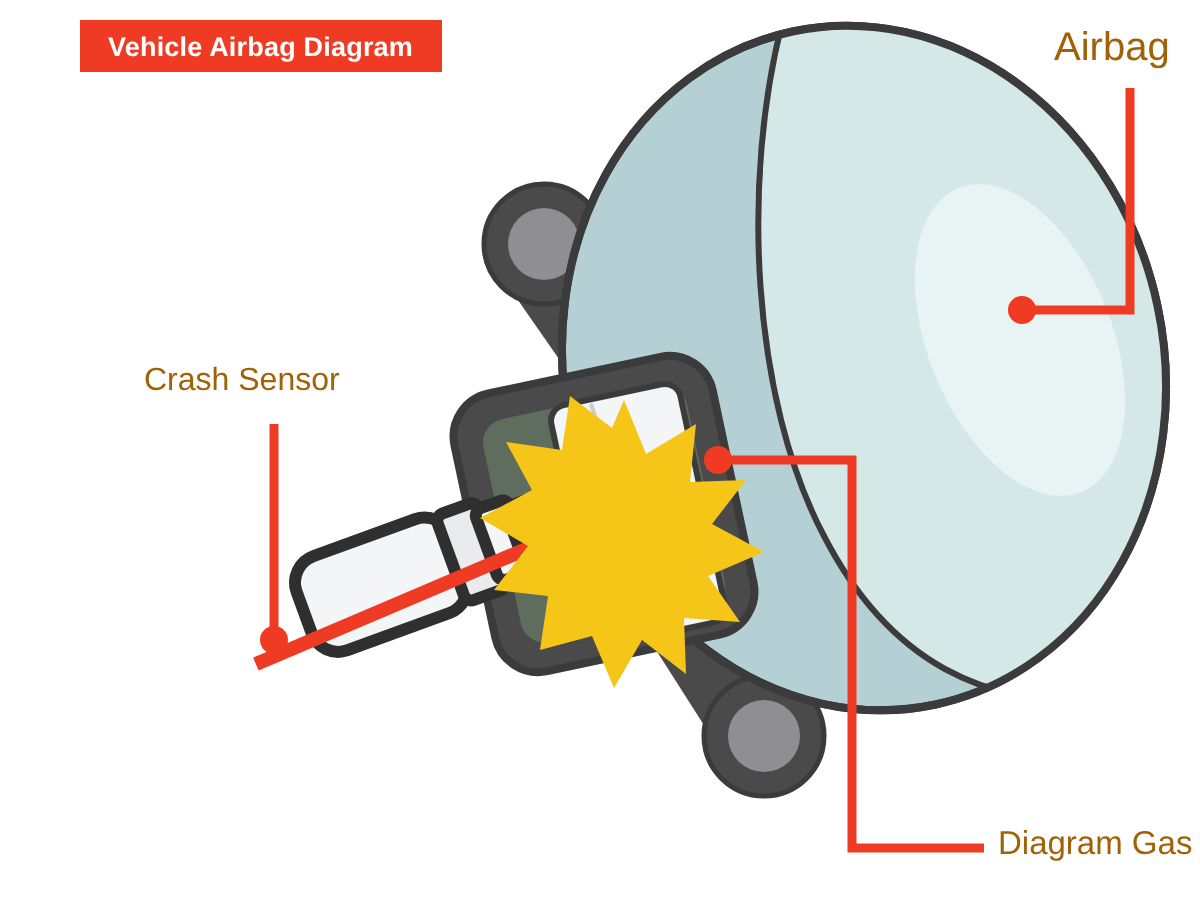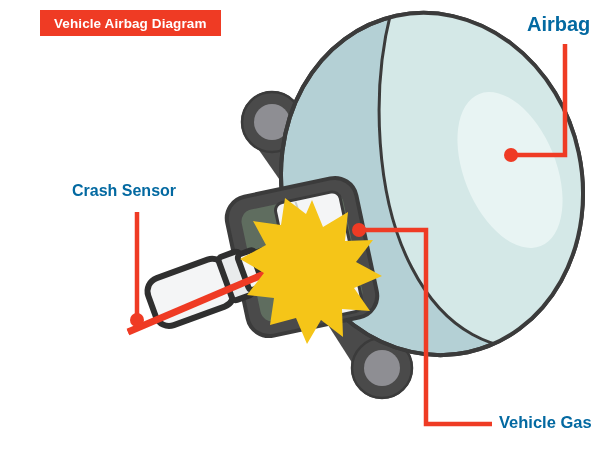--- a/index.html
+++ b/index.html
@@ -37,22 +37,22 @@
     background: #ef3b24;
     color: #ffffff;
     font-size: 13.5px;
     font-weight: bold;
     letter-spacing: 0.1px;
     white-space: nowrap;
     box-sizing: border-box;
   }
   .callout-label {
     position: absolute;
-    font-weight: bold;
-    color: #0369a1;
+    font-weight: normal;
+    color: #a16207;
     white-space: nowrap;
     line-height: 1;
   }
   #label-airbag {
     left: 487px;
     top: 14px;
     font-size: 20px;
   }
   #label-crash-sensor {
     left: 32px;
@@ -153,15 +153,15 @@
       </g>
     </g>
   </svg>
 
   <div class="badge">Vehicle Airbag Diagram</div>
 
   <div class="callout-label" id="label-airbag">Airbag</div>
 
   <div class="callout-label" id="label-crash-sensor">Crash Sensor</div>
 
-  <div class="callout-label" id="label-nitrogen-gas">Vehicle Gas</div>
+  <div class="callout-label" id="label-nitrogen-gas">Diagram Gas</div>
 
 </div>
 
 </body></html>

